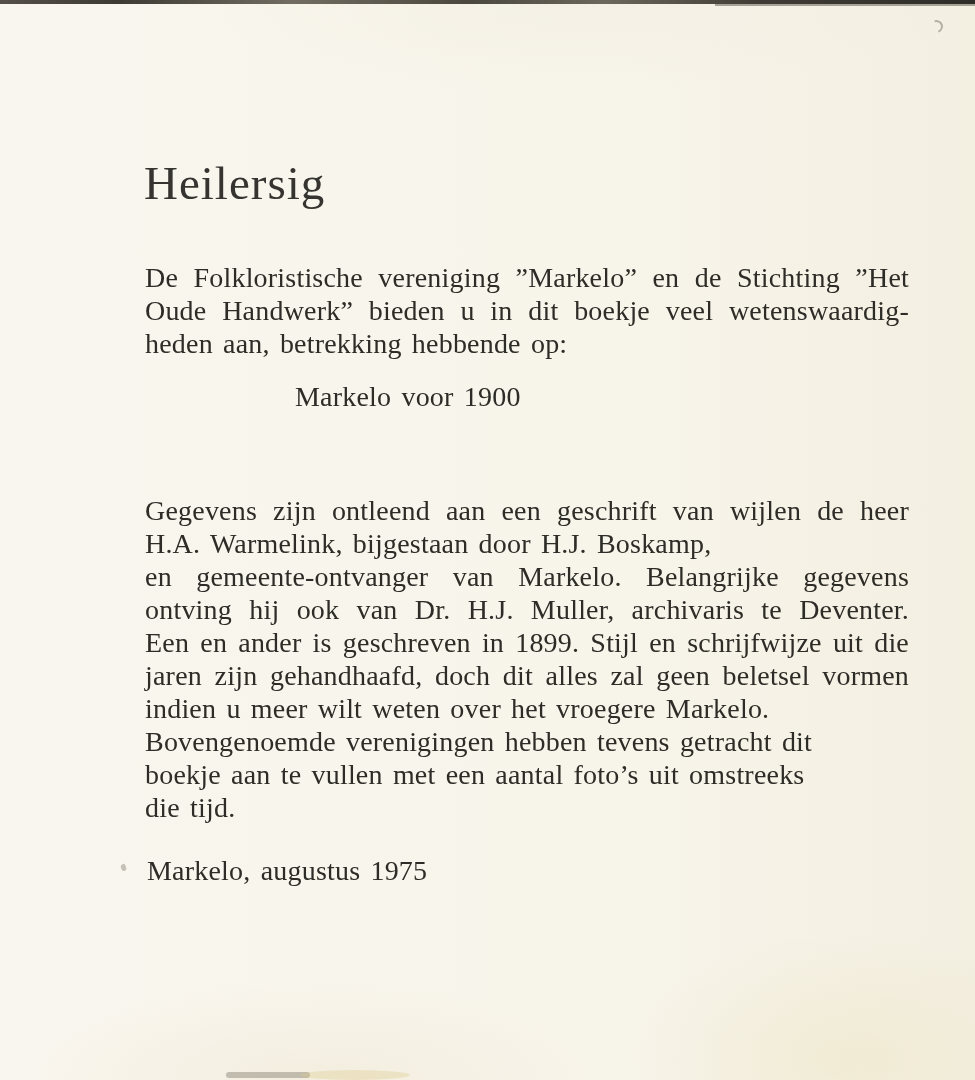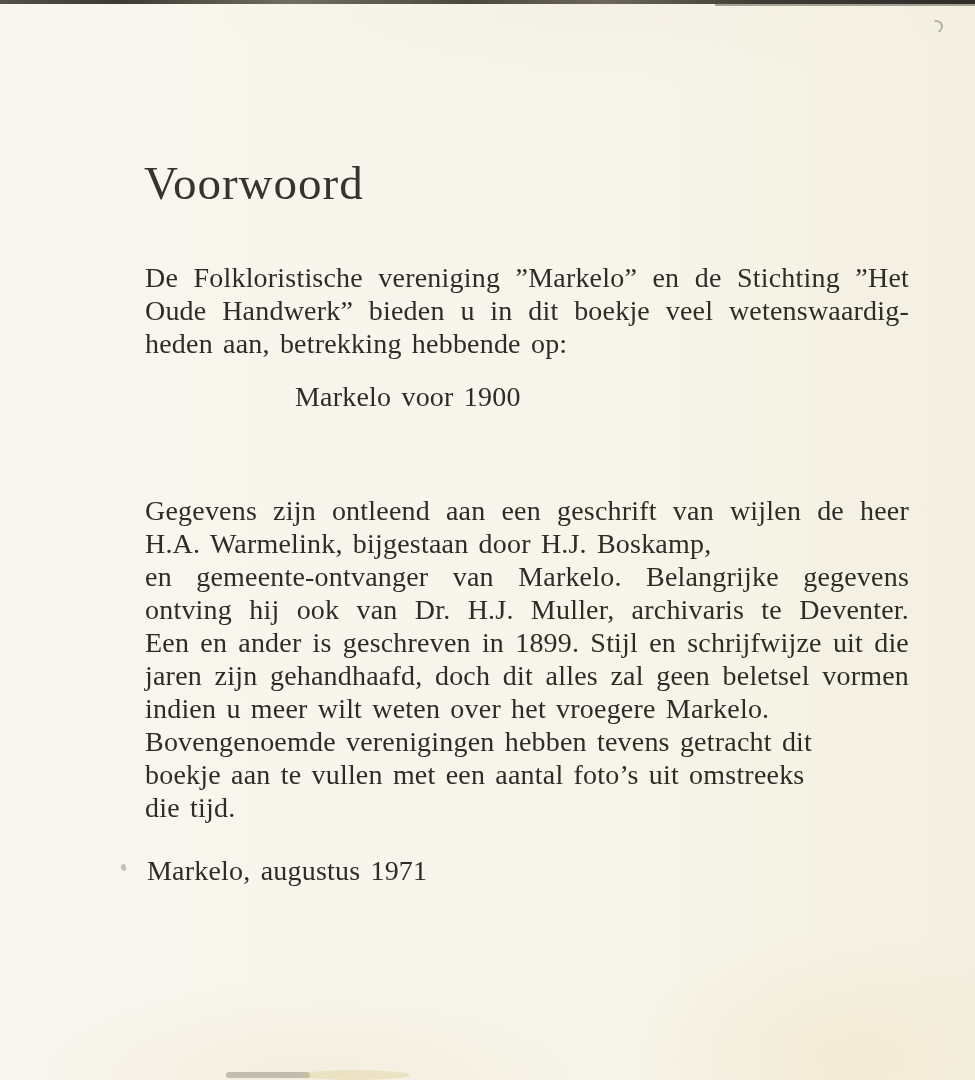--- a/index.html
+++ b/index.html
@@ -111,21 +111,21 @@
 </style>
 </head>
 <body>
 
 <div class="page">
 
   <div class="scan-edge-top"></div>
   <div class="speck-top-right"></div>
   <div class="speck-left"></div>
 
-  <h1 class="title">Voorwoord</h1>
+  <h1 class="title">Heilersig</h1>
 
   <div class="block p1">
     <div class="line j">De Folkloristische vereniging ”Markelo” en de Stichting ”Het</div>
     <div class="line j">Oude Handwerk” bieden u in dit boekje veel wetenswaardig-</div>
     <div class="line">heden aan, betrekking hebbende op:</div>
   </div>
 
   <div class="subject">Markelo voor 1900</div>
 
   <div class="block p2">
@@ -134,18 +134,18 @@
     <div class="line j">en gemeente-ontvanger van Markelo. Belangrijke gegevens</div>
     <div class="line j">ontving hij ook van Dr. H.J. Muller, archivaris te Deventer.</div>
     <div class="line j">Een en ander is geschreven in 1899. Stijl en schrijfwijze uit die</div>
     <div class="line j">jaren zijn gehandhaafd, doch dit alles zal geen beletsel vormen</div>
     <div class="line">indien u meer wilt weten over het vroegere Markelo.</div>
     <div class="line">Bovengenoemde verenigingen hebben tevens getracht dit</div>
     <div class="line">boekje aan te vullen met een aantal foto’s uit omstreeks</div>
     <div class="line">die tijd.</div>
   </div>
 
-  <div class="dateline">Markelo, augustus 1971</div>
+  <div class="dateline">Markelo, augustus 1975</div>
 
   <div class="smudge-bottom"></div>
   <div class="stain-bottom"></div>
 
 </div>
 
 </body></html>

